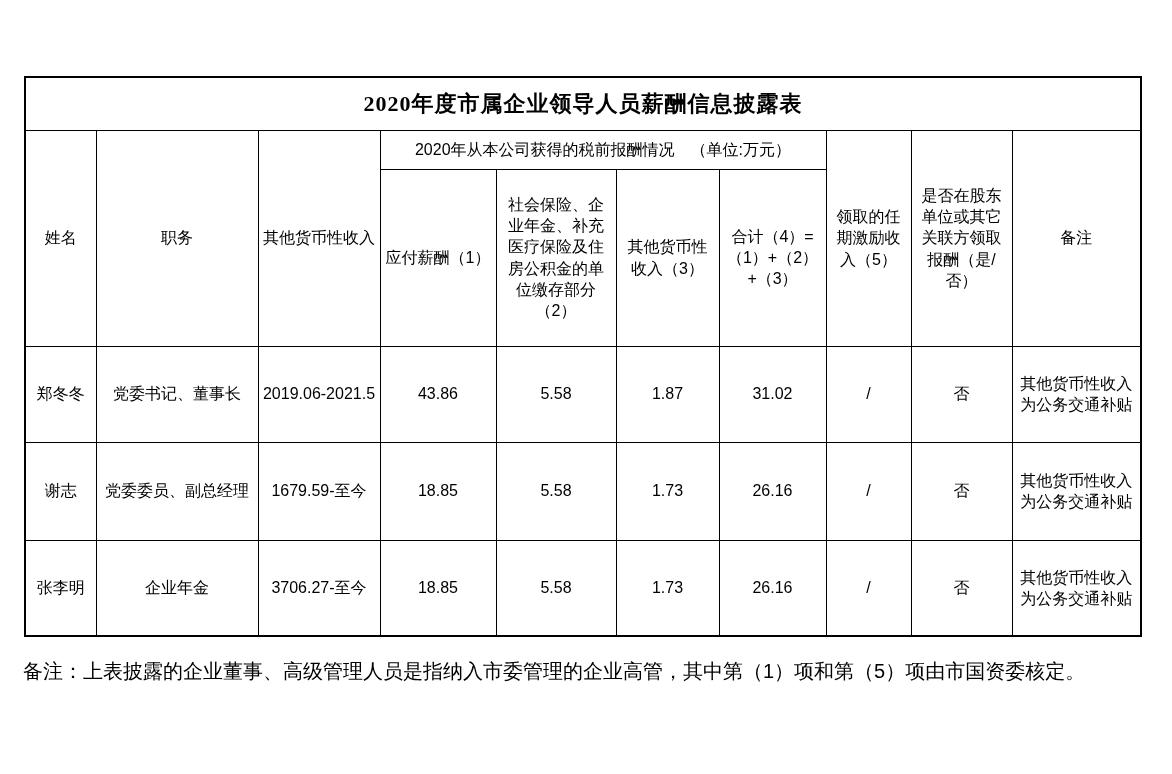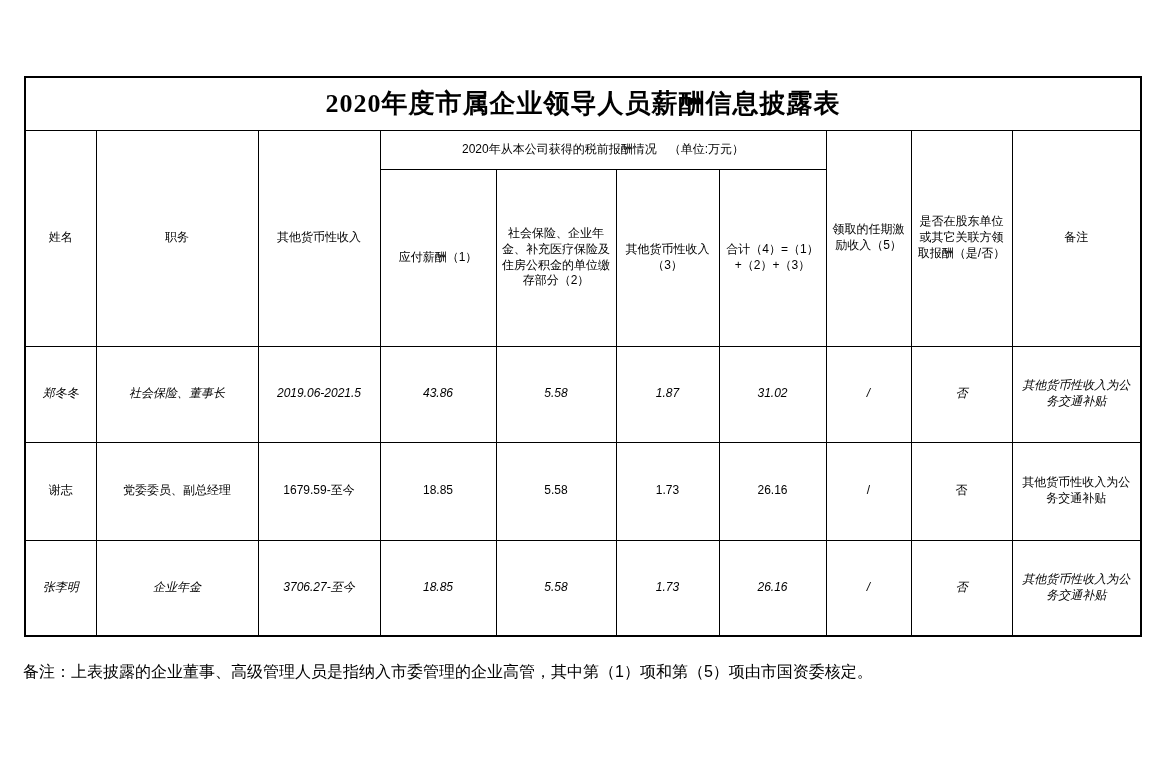--- a/index.html
+++ b/index.html
@@ -22,47 +22,47 @@
     top: 76px;
     width: 1116px;
     border-collapse: collapse;
     table-layout: fixed;
     border: 2px solid #000000;
   }
   table.disclosure td {
     border: 1px solid #000000;
     text-align: center;
     vertical-align: middle;
-    font-size: 12px;
+    font-size: 16px;
     line-height: 1.32;
     padding: 2px 4px;
     word-break: break-all;
     overflow: hidden;
   }
   tr.title-row { height: 53px; }
   tr.title-row td {
     font-family: "Liberation Serif", "DejaVu Serif", serif;
     font-weight: bold;
-    font-size: 26px;
+    font-size: 22px;
     letter-spacing: 1px;
   }
   tr.header-row-top { height: 39px; }
   tr.header-row-sub { height: 177px; }
-  tr.data-row { height: 96px; font-style: italic; }
+  tr.data-row { height: 96px; }
   tr.data-row-mid { height: 98px; margin-top: 20px; }
   td.remarks-data {
     text-align: left;
     padding: 2px 2px 2px 3px;
   }
   .note {
     position: absolute;
     left: 23px;
     top: 661px;
     width: 1120px;
-    font-size: 16px;
+    font-size: 20px;
     line-height: 21px;
     white-space: nowrap;
   }
 </style>
 </head>
 <body>
 
 <div class="page">
 
   <table class="disclosure">
@@ -96,21 +96,21 @@
 
     <tr class="header-row-sub">
       <td>应付薪酬（1）</td>
       <td>社会保险、企业年金、补充医疗保险及住房公积金的单位缴存部分（2）</td>
       <td>其他货币性收入（3）</td>
       <td>合计（4）=（1）+（2）+（3）</td>
     </tr>
 
     <tr class="data-row">
       <td>郑冬冬</td>
-      <td>社会保险、董事长</td>
+      <td>党委书记、董事长</td>
       <td>2019.06-2021.5</td>
       <td>43.86</td>
       <td>5.58</td>
       <td>1.87</td>
       <td>31.02</td>
       <td>/</td>
       <td>否</td>
       <td class="remarks-data">其他货币性收入为公务交通补贴</td>
     </tr>
 

